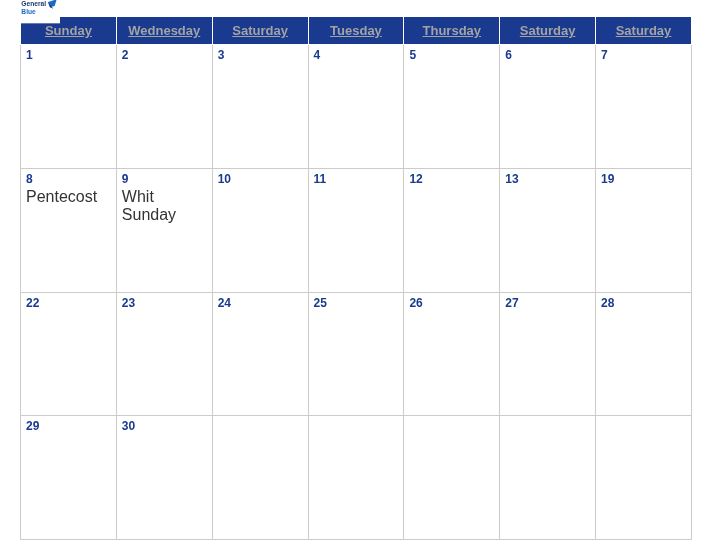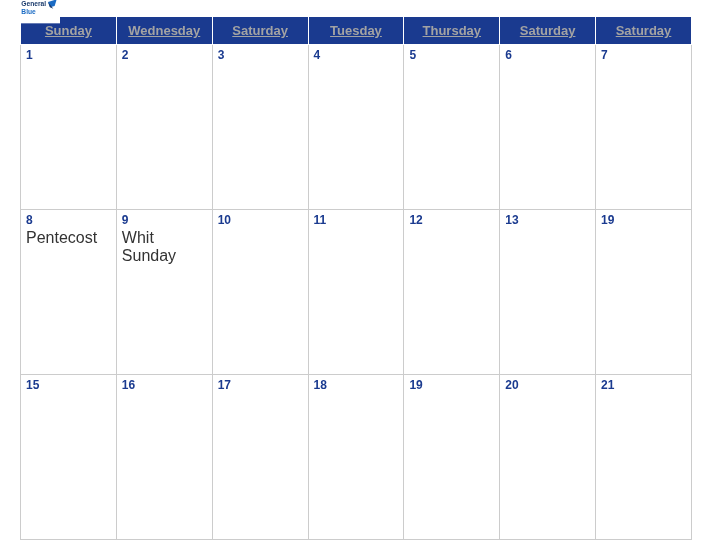--- a/index.html
+++ b/index.html
@@ -175,37 +175,50 @@
         <td>
           <span class="day-number">12</span>
         </td>
         <td>
           <span class="day-number">13</span>
         </td>
         <td>
           <span class="day-number">19</span>
         </td>
       </tr>
+      <tr>
+        <td>
+          <span class="day-number">22</span>
+        </td>
+        <td>
+          <span class="day-number">23</span>
+        </td>
+        <td>
+          <span class="day-number">24</span>
+        </td>
+        <td>
+          <span class="day-number">25</span>
+        </td>
+        <td>
+          <span class="day-number">26</span>
+        </td>
+        <td>
+          <span class="day-number">27</span>
+        </td>
+        <td>
+          <span class="day-number">28</span>
+        </td>
+      </tr>
       <tr class="day-row-dark">
         <td>
-          <span class="day-number">15</span>
-        </td>
-        <td>
-          <span class="day-number">16</span>
-        </td>
-        <td>
-          <span class="day-number">17</span>
-        </td>
-        <td>
-          <span class="day-number">18</span>
-        </td>
-        <td>
-          <span class="day-number">19</span>
-        </td>
-        <td>
-          <span class="day-number">20</span>
-        </td>
-        <td>
-          <span class="day-number">21</span>
-        </td>
+          <span class="day-number">29</span>
+        </td>
+        <td>
+          <span class="day-number">30</span>
+        </td>
+        <td class="empty-cell"></td>
+        <td class="empty-cell"></td>
+        <td class="empty-cell"></td>
+        <td class="empty-cell"></td>
+        <td class="empty-cell"></td>
       </tr>
     </tbody>
 </table>
 
 </body></html>

